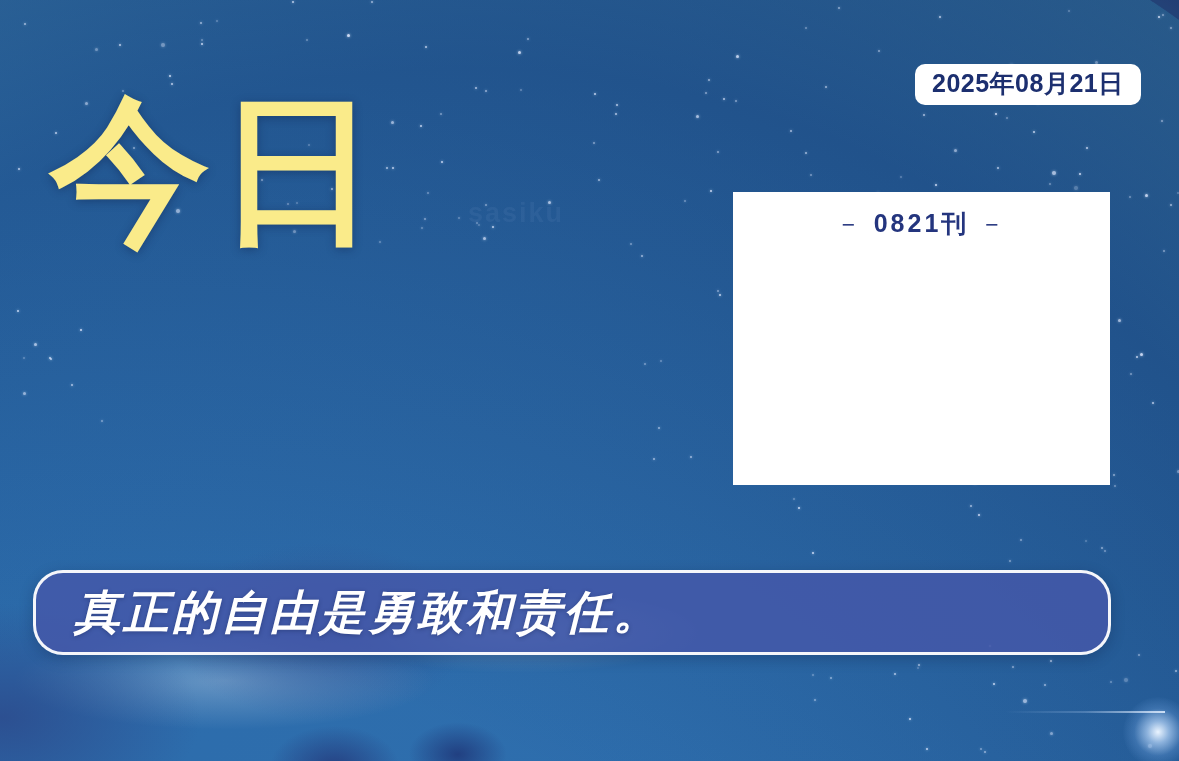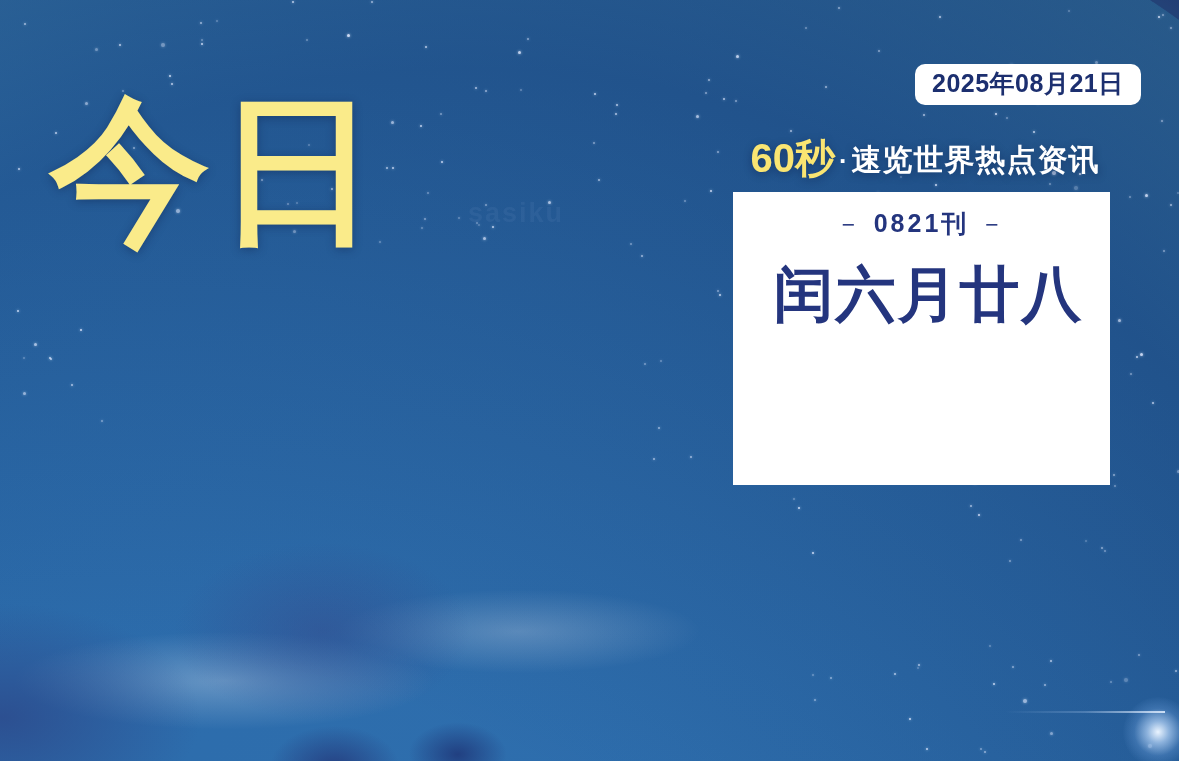--- a/index.html
+++ b/index.html
@@ -425,25 +425,24 @@
   <div class="flare-streak"></div>
 
   <div class="watermark">sasiku</div>
 
   <div class="title-block">
     <div class="title-line1">今日</div>
   </div>
 
   <div class="date-badge">2025年08月21日</div>
 
-  <div class="tagline">
-    <span class="sec">60秒</span><span class="dot">·</span><span class="txt">速览世界热点资讯</span>
-  </div>
 
   <div class="info-card">
     <div class="card-issue">
       <span class="dash">－</span><span>0821刊</span><span class="dash">－</span>
     </div>
-    <div class="card-lunar">闰六月廿八</div>
   </div>
 
+  <div class="quote-bar">
+    <div class="quote-text">真正的自由是勇敢和责任。</div>
+  </div>
 
 </div>
 
 </body></html>

